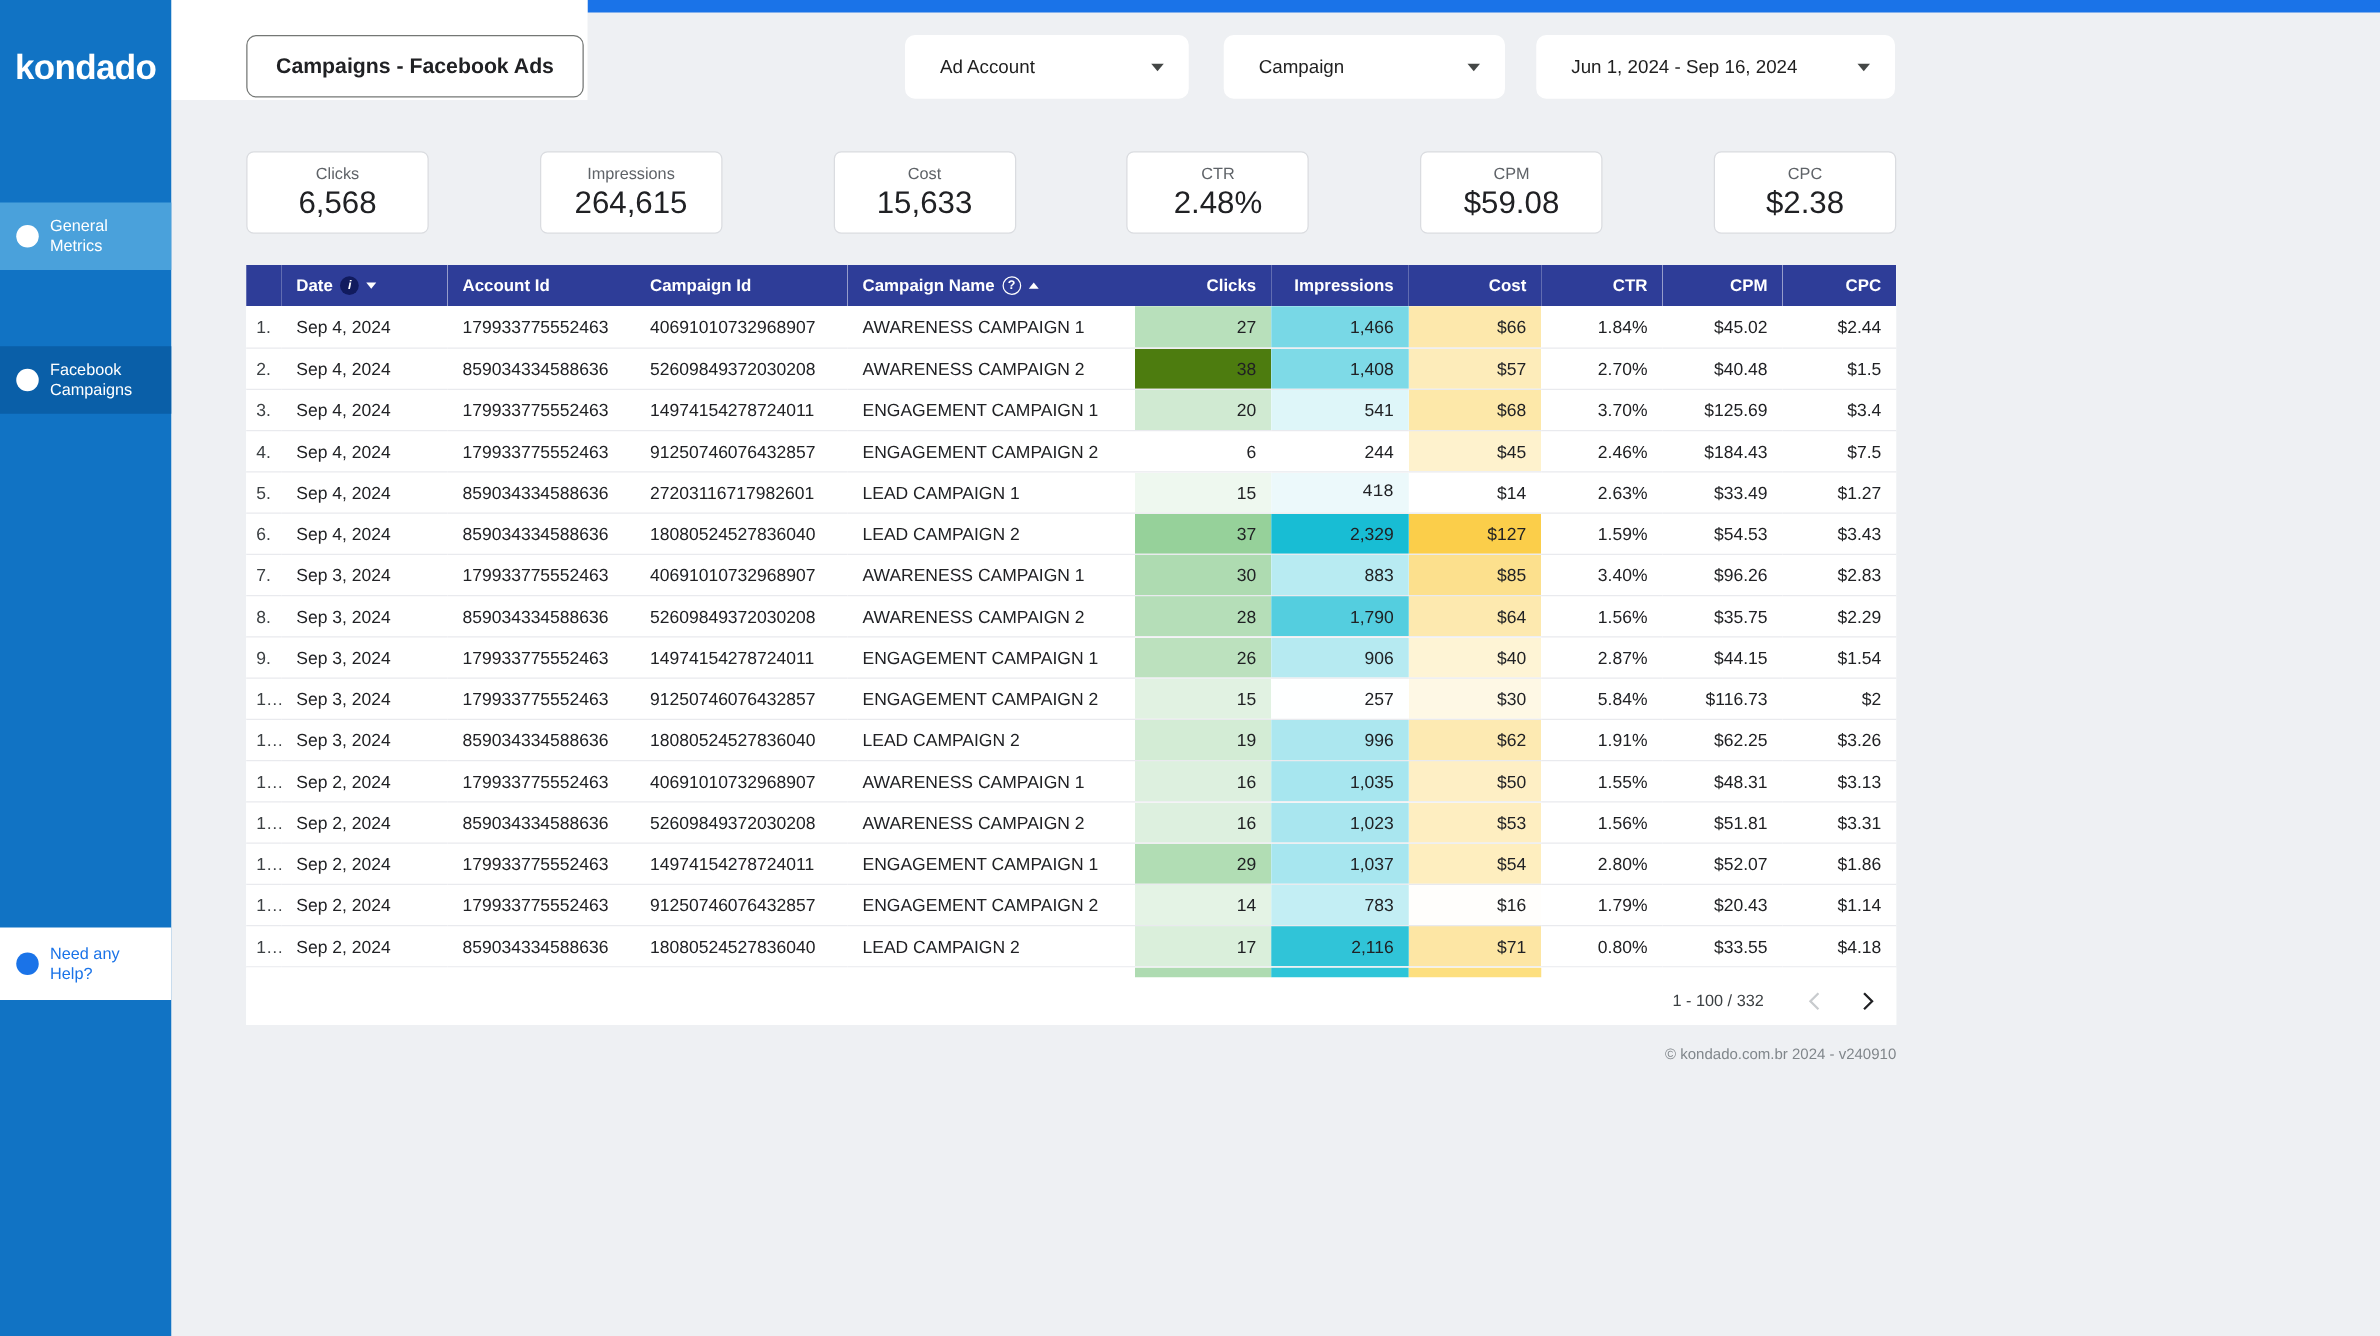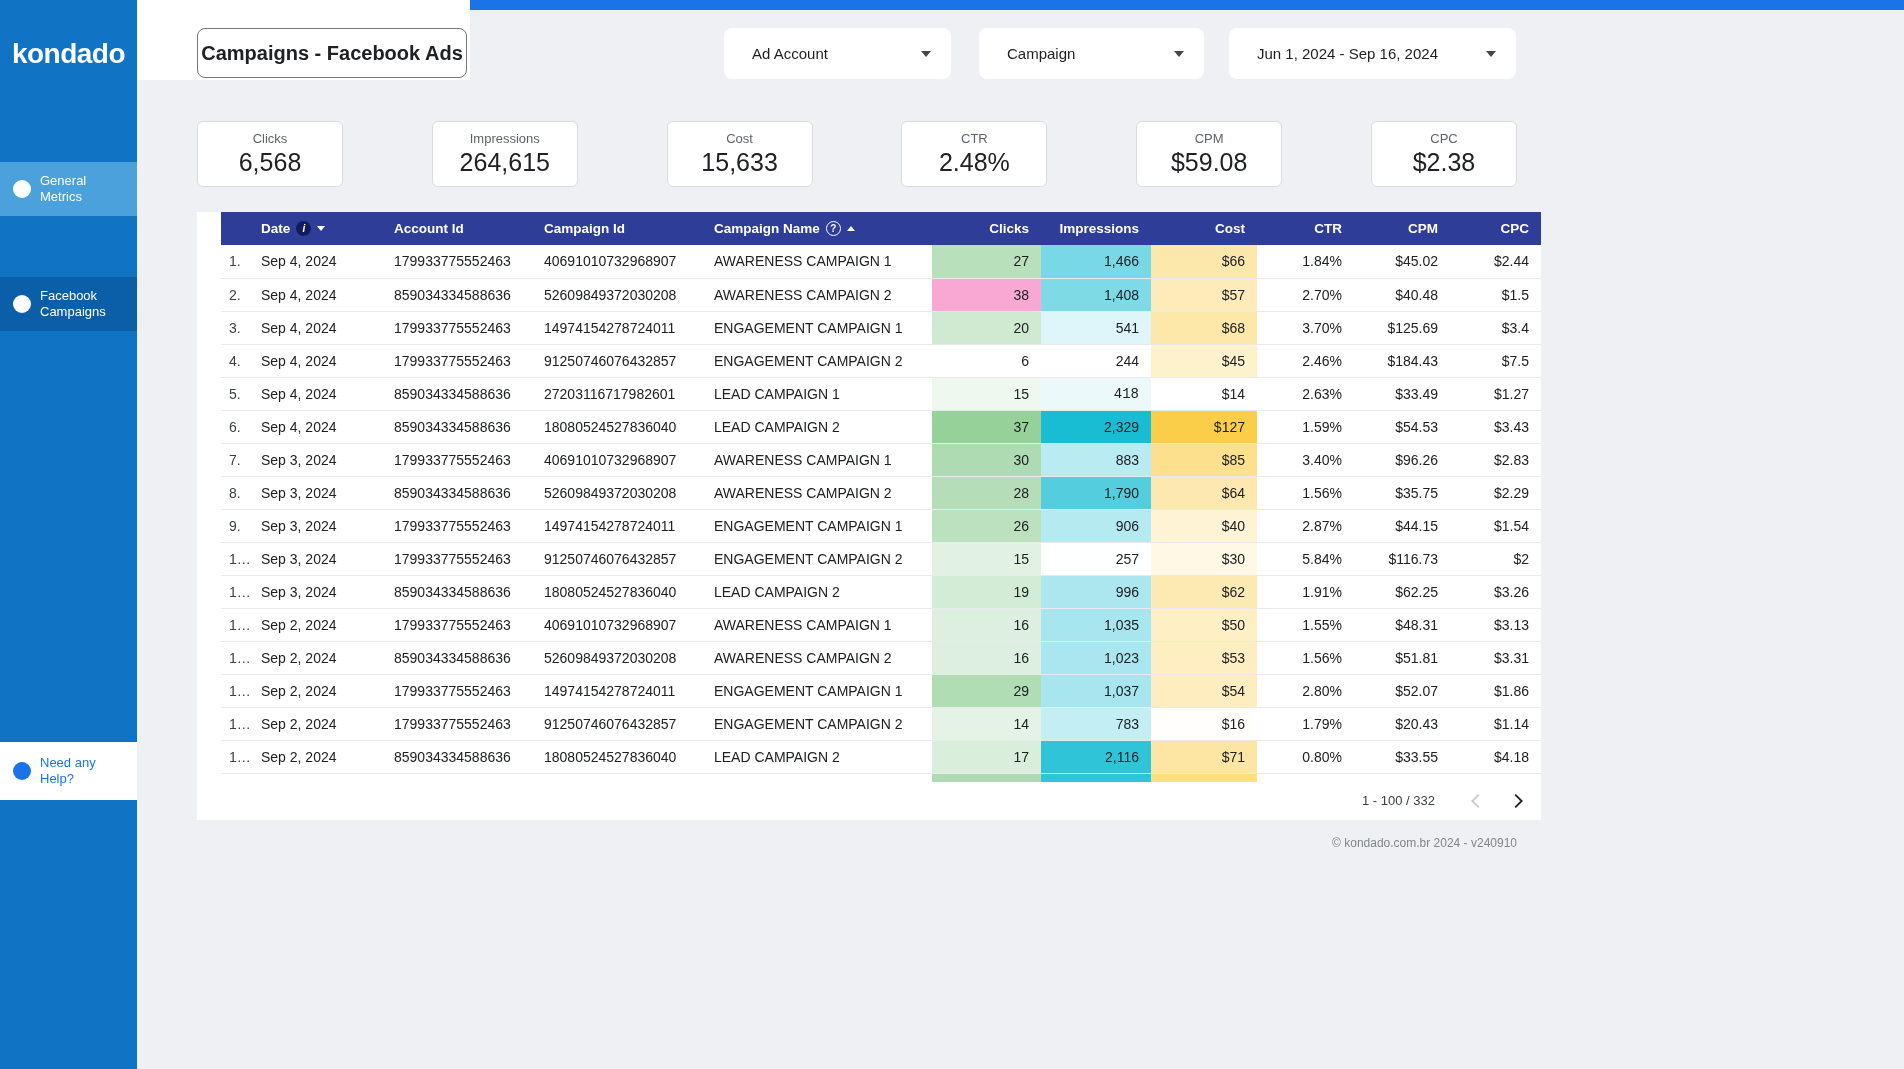--- a/index.html
+++ b/index.html
@@ -12,37 +12,37 @@
   .logo{margin-top:38px;text-align:center;color:#fff;font-size:28px;font-weight:700;letter-spacing:-0.5px;}
   .nav-item{position:absolute;left:0;width:137px;height:54px;display:flex;align-items:center;gap:9px;padding-left:13px;box-sizing:border-box;cursor:pointer;}
   .item1{top:162px;background:#4aa1db;}
   .item2{top:277px;background:#0a5fa8;}
   .dot{width:18px;height:18px;border-radius:50%;background:#fff;flex:none;}
   .dot.blue{background:#1a73e8;}
   .nav-label{color:#fff;font-size:13px;line-height:16px;width:70px;}
   .help{position:absolute;left:0;top:742px;width:137px;height:58px;background:#fff;display:flex;align-items:center;gap:9px;padding-left:13px;box-sizing:border-box;cursor:pointer;}
   .help-label{color:#1a73e8;font-size:13px;line-height:16px;width:70px;}
 
-  .title-box{position:absolute;left:197px;top:28px;width:270px;height:50px;background:#fff;border:1px solid #747775;border-radius:8px;display:flex;align-items:center;justify-content:center;font-size:20px;font-weight:700;color:#202124;box-sizing:border-box;z-index:2;}
+  .title-box{position:absolute;left:197px;top:28px;width:270px;height:50px;background:#fff;border:1px solid #747775;border-radius:8px;display:flex;align-items:center;justify-content:center;font-size:17px;font-weight:700;color:#202124;box-sizing:border-box;z-index:2;}
 
   .filter{position:absolute;top:28px;height:51px;background:#fff;border-radius:8px;display:flex;align-items:center;justify-content:space-between;padding:0 20px 0 28px;box-sizing:border-box;font-size:15px;color:#1f1f1f;cursor:pointer;z-index:2;}
   .f1{left:724px;width:227px;}
   .f2{left:979px;width:225px;}
   .f3{left:1229px;width:287px;}
 
   .tri-down{width:0;height:0;border-left:5px solid transparent;border-right:5px solid transparent;border-top:6px solid #444746;flex:none;}
   .tri-down.light{border-left-width:4px;border-right-width:4px;border-top-width:5px;border-top-color:#fff;}
   .tri-up{width:0;height:0;border-left:4px solid transparent;border-right:4px solid transparent;border-bottom:5px solid #fff;flex:none;}
 
   .cards{position:absolute;left:197px;top:121px;width:1320px;display:flex;justify-content:space-between;}
   .card{width:146px;height:66px;background:#fff;border:1px solid #dadce0;border-radius:6px;display:flex;flex-direction:column;align-items:center;justify-content:center;box-sizing:border-box;}
   .card-label{font-size:13px;color:#5f6368;margin-bottom:2px;}
   .card-value{font-size:25px;color:#202124;}
 
-  .panel{position:absolute;left:197px;top:212px;width:1320px;background:#fff;padding-left:24px;}
+  .panel{position:absolute;left:197px;top:212px;width:1320px;background:#fff;}
   table{border-collapse:collapse;width:1320px;table-layout:fixed;}
   th{background:#2e3d98;color:#fff;height:33px;font-size:13.5px;font-weight:700;padding:0 12px;text-align:left;white-space:nowrap;overflow:hidden;box-sizing:border-box;cursor:pointer;}
   th.idx{padding:0;cursor:default;}
   th.num{text-align:right;}
   .th-wrap{display:inline-flex;align-items:center;gap:6px;vertical-align:middle;}
   td{height:33px;font-size:14px;color:#202124;padding:0 12px;border-bottom:1px solid #e9eaee;white-space:nowrap;overflow:hidden;box-sizing:border-box;background:#fff;}
   td.idx{padding:0 2px 0 8px;color:#3c4043;}
   td.num{text-align:right;}
 
   .info-badge{width:15px;height:15px;border-radius:50%;background:#111b5e;color:#fff;font-size:10px;font-weight:700;font-style:italic;display:inline-flex;align-items:center;justify-content:center;flex:none;}
@@ -180,21 +180,21 @@
             <td class="num">1.84%</td>
             <td class="num">$45.02</td>
             <td class="num">$2.44</td>
           </tr>
           <tr>
             <td class="idx">2.</td>
             <td>Sep 4, 2024</td>
             <td>859034334588636</td>
             <td>52609849372030208</td>
             <td>AWARENESS CAMPAIGN 2</td>
-            <td class="num" style="background: #f9a8d4;">38</td>
+            <td class="num" style="background: #4d7c0f;">38</td>
             <td class="num" style="background: rgb(126, 218, 231);">1,408</td>
             <td class="num" style="background: rgb(253, 236, 186);">$57</td>
             <td class="num">2.70%</td>
             <td class="num">$40.48</td>
             <td class="num">$1.5</td>
           </tr>
           <tr>
             <td class="idx">3.</td>
             <td>Sep 4, 2024</td>
             <td>179933775552463</td>

